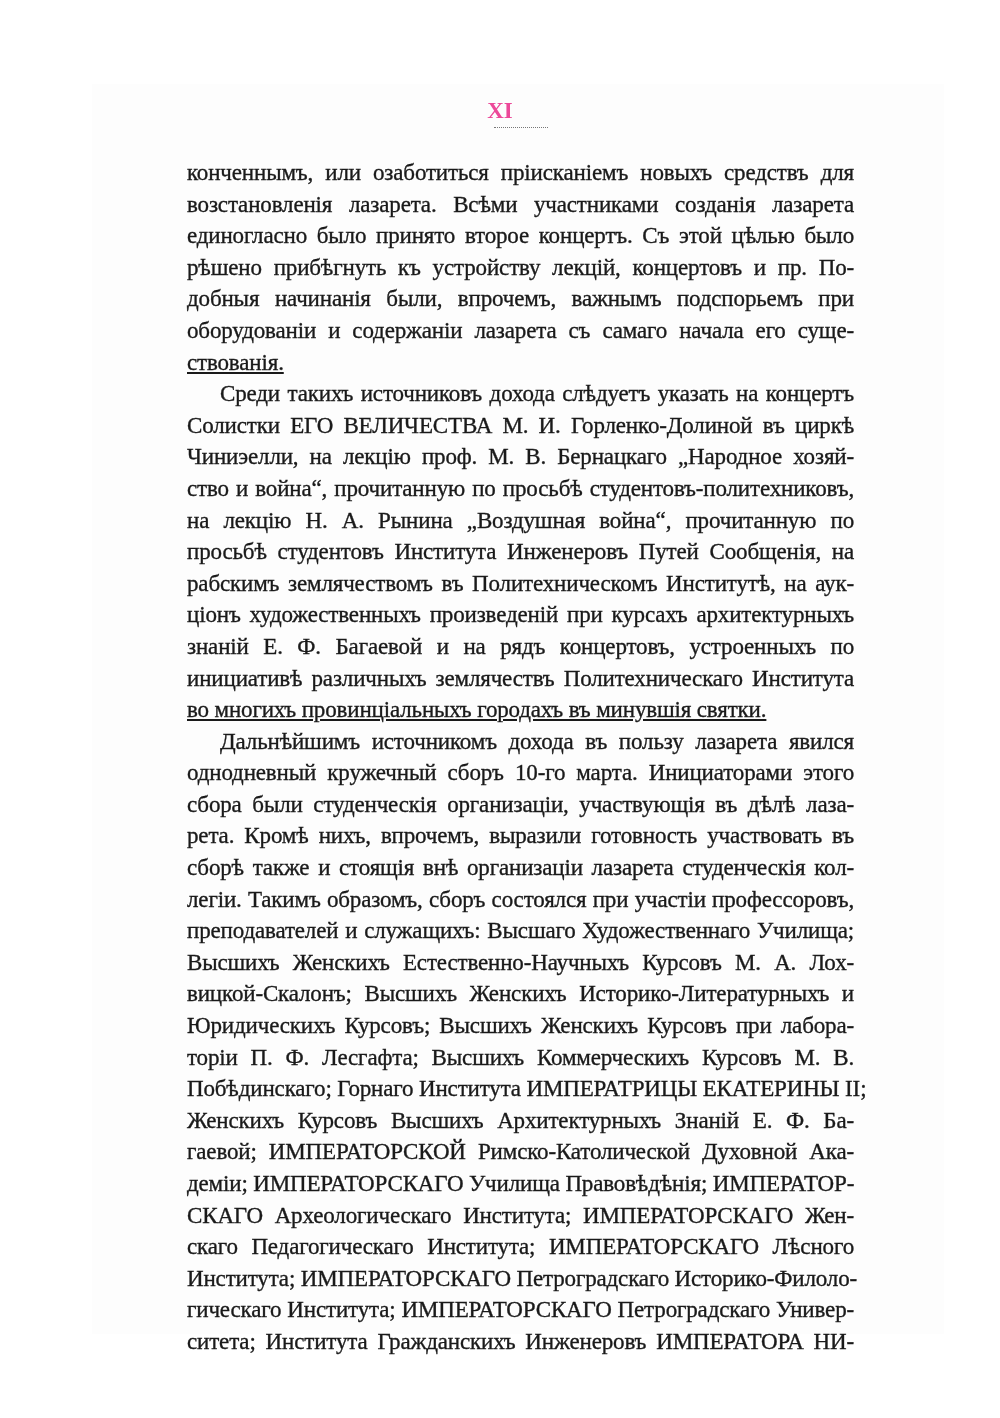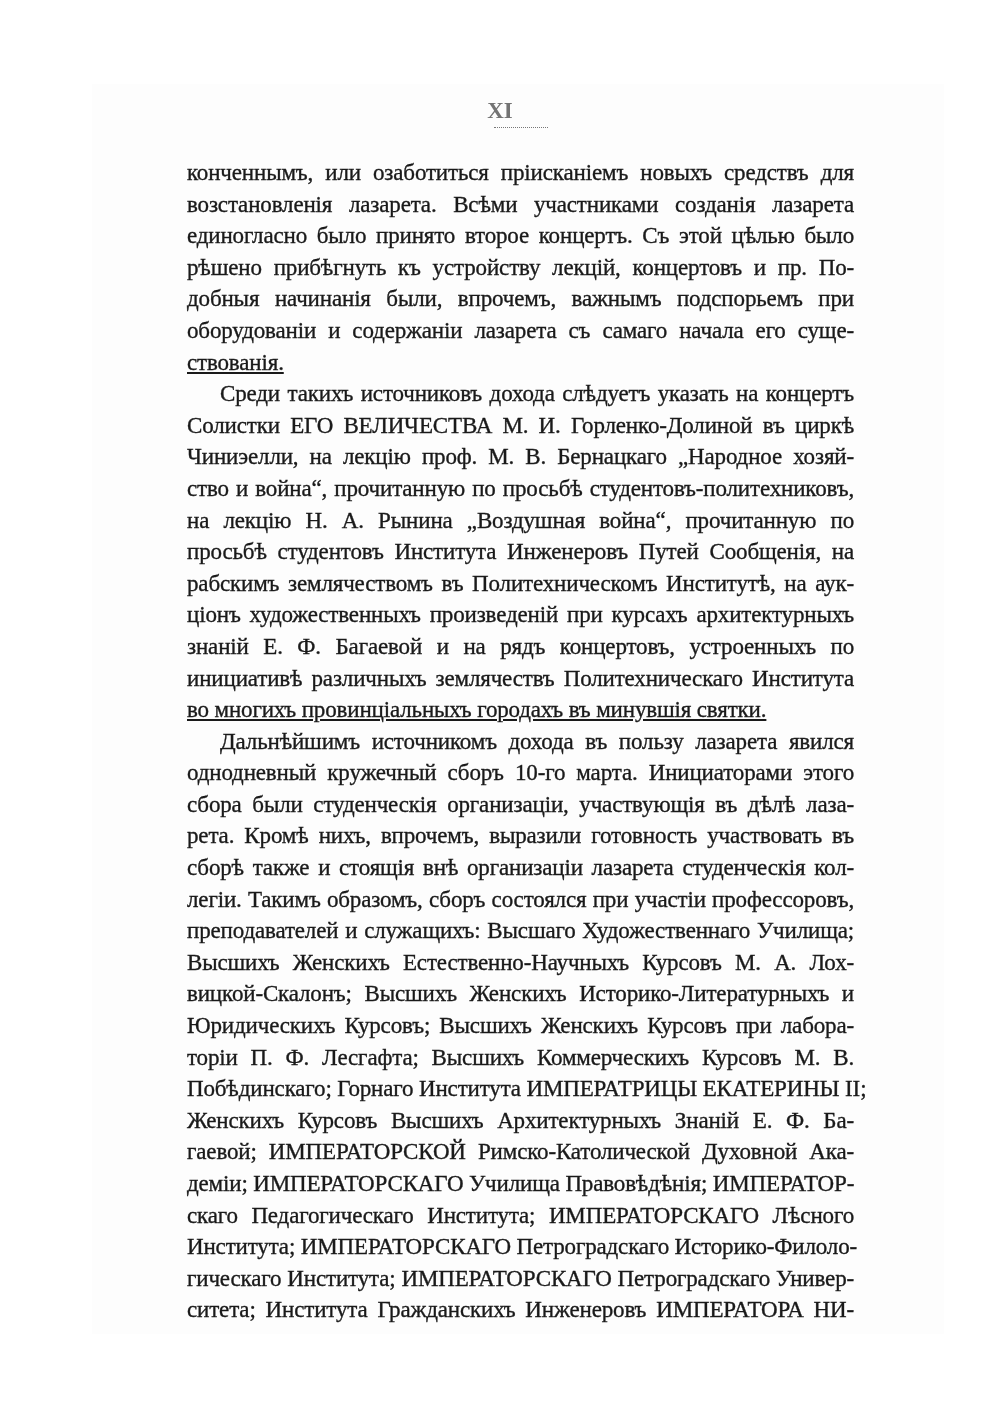--- a/index.html
+++ b/index.html
@@ -25,21 +25,21 @@
     }
     .page-number {
       position: absolute;
       left: 0;
       width: 1000px;
       top: 98px;
       text-align: center;
       font-size: 23px;
       font-weight: bold;
       letter-spacing: 0px;
-      color: #737373;
+      color: #ec4899;
     }
     .page-number-rule {
       position: absolute;
       left: 494px;
       top: 127px;
       width: 54px;
       height: 0;
       border-top: 1px dotted #777;
     }
     .text-body {
@@ -111,18 +111,19 @@
     <span class="line">легiи. Такимъ образомъ, сборъ состоялся при участiи профессоровъ,</span>
     <span class="line">преподавателей и служащихъ: Высшаго Художественнаго Училища;</span>
     <span class="line">Высшихъ Женскихъ Естественно-Научныхъ Курсовъ М. А. Лох-</span>
     <span class="line">вицкой-Скалонъ; Высшихъ Женскихъ Историко-Литературныхъ и</span>
     <span class="line">Юридическихъ Курсовъ; Высшихъ Женскихъ Курсовъ при лабора-</span>
     <span class="line">торiи П. Ф. Лесгафта; Высшихъ Коммерческихъ Курсовъ М. В.</span>
     <span class="line">Побѣдинскаго; Горнаго Института ИМПЕРАТРИЦЫ ЕКАТЕРИНЫ II;</span>
     <span class="line">Женскихъ Курсовъ Высшихъ Архитектурныхъ Знанiй Е. Ф. Ба-</span>
     <span class="line">гаевой; ИМПЕРАТОРСКОЙ Римско-Католической Духовной Ака-</span>
     <span class="line">демiи; ИМПЕРАТОРСКАГО Училища Правовѣдѣнiя; ИМПЕРАТОР-</span>
+    <span class="line">СКАГО Археологическаго Института; ИМПЕРАТОРСКАГО Жен-</span>
     <span class="line">скаго Педагогическаго Института; ИМПЕРАТОРСКАГО Лѣсного</span>
     <span class="line">Института; ИМПЕРАТОРСКАГО Петроградскаго Историко-Филоло-</span>
     <span class="line">гическаго Института; ИМПЕРАТОРСКАГО Петроградскаго Универ-</span>
     <span class="line">ситета; Института Гражданскихъ Инженеровъ ИМПЕРАТОРА НИ-</span>
   </div>
 </div>
 
 </body></html>

